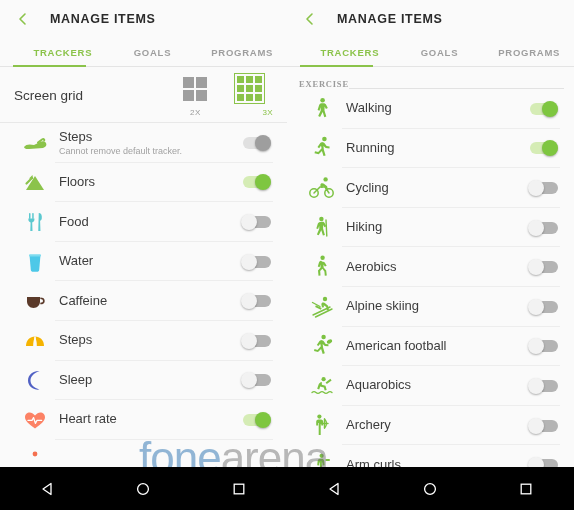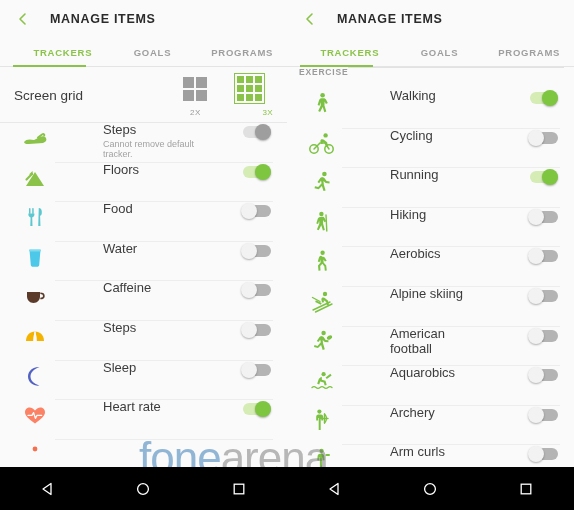--- a/index.html
+++ b/index.html
@@ -67,31 +67,31 @@
   .grid-box.g2 { grid-template-columns: repeat(2, 11px); grid-template-rows: repeat(2, 11px); }
   .grid-box.g3 { grid-template-columns: repeat(3, 7px);  grid-template-rows: repeat(3, 7px); border-color: #8bc34a; }
   .grid-box.g2 i { background: #9e9e9e; display: block; }
   .grid-box.g3 i { background: #8bc34a; display: block; }
   .grid-cap { font-size: 8px; color: #9a9a9a; margin-top: 4px; letter-spacing: .4px; text-align: right; }
   .grid-opt.selected .grid-cap { color: #8bc34a; padding-left: 36px; }
   .gridrow-sep { position: absolute; left: 0; right: 0; bottom: 0; height: 1px; background: #e8e8e8; }
 
   
   .section-head {
-    height: 22px; display: flex; align-items: flex-start; padding: 0 10px 0 12px;
-    background: #fafafa;
+    height: 22px; display: flex; align-items: flex-end; padding: 0 10px 0 12px;
+    background: #fafafa; font-family: Liberation Serif, serif;
   }
   .section-head span { font-size: 8.5px; letter-spacing: .8px; color: #9a9a9a; font-weight: bold; }
   .section-head .rule { flex: 1; height: 1px; background: #e2e2e2; }
 
   
   .list { background: #fafafa; }
   .row {
-    height: 39.6px; display: flex; align-items: flex-start;
-    padding: 0 14px 0 14px; position: relative; gap: 44px;
+    height: 39.6px; display: flex; align-items: center;
+    padding: 0 14px 0 14px; position: relative;
   }
   .row .sep { position: absolute; left: 55px; right: 14px; bottom: 0; height: 1px; background: #ededed; }
   .row-icon {
     width: 41px; min-width: 41px; height: 30px; display: flex;
     align-items: center; justify-content: center;
   }
   .row-icon svg { display: block; }
   .row-text { flex: 1; padding-left: 4px; }
   .row-title { font-size: 13px; color: #3c3c3c; line-height: 1.15; }
   .row-sub { font-size: 9px; color: #a2a2a2; margin-top: 1px; }
@@ -386,20 +386,39 @@
         </div>
         <div class="toggle on">
             <div class="track"></div>
             <div class="knob"></div>
           </div>
         <div class="sep"></div>
       </div>
 
       <div class="row">
         <div class="row-icon">
+          <svg width="26" height="26" viewBox="0 0 26 26">
+            <g fill="#7cc242">
+              <circle cx="15.4" cy="4" r="2.3"></circle>
+              <path d="M13.6 7 c-1.3 .1 -2.2 .8 -2.8 1.7 l-2.3 3.3 1.6 1.2 1.9 -2.5 .6 2.6 -3.4 3.8 -3.2 -.8 -.5 2 4.2 1 3.2 -3.3 1.6 5.1 2.1 -.6 -1.8 -6.1 -.3 -3.5 2.2 2.2 3.8 .3 .1 -2 -3 -.3 -2.2 -3 c-.5 -.6 -1.2 -.9 -2 -.8 Z"></path>
+            </g>
+          </svg>
+        </div>
+        <div class="row-text">
+          <div class="row-title">Running</div>
+        </div>
+        <div class="toggle on">
+            <div class="track"></div>
+            <div class="knob"></div>
+          </div>
+        <div class="sep"></div>
+      </div>
+
+      <div class="row">
+        <div class="row-icon">
           <svg width="28" height="26" viewBox="0 0 28 26">
             <g fill="none" stroke="#7cc242" stroke-width="1.5">
               <circle cx="6" cy="18" r="4.2"></circle>
               <circle cx="21" cy="18" r="4.2"></circle>
               <path d="M6 18 L12 12 L17 12 L21 18" stroke-linecap="round"></path>
             </g>
             <g fill="#7cc242">
               <circle cx="17.6" cy="4.4" r="2.2"></circle>
               <path d="M14 8 c-1.2 .4 -1.8 1.4 -1.6 2.4 l.6 2.6 2 -.4 -.3 -1.6 2.6 1.5 .8 3.6 2 -.5 -1 -4.4 -3.2 -2.4 c-.5 -.4 -1.2 -.6 -1.9 -.4 Z"></path>
             </g>
@@ -412,39 +431,20 @@
             <div class="track"></div>
             <div class="knob"></div>
           </div>
         <div class="sep"></div>
       </div>
 
       <div class="row">
         <div class="row-icon">
           <svg width="26" height="26" viewBox="0 0 26 26">
             <g fill="#7cc242">
-              <circle cx="15.4" cy="4" r="2.3"></circle>
-              <path d="M13.6 7 c-1.3 .1 -2.2 .8 -2.8 1.7 l-2.3 3.3 1.6 1.2 1.9 -2.5 .6 2.6 -3.4 3.8 -3.2 -.8 -.5 2 4.2 1 3.2 -3.3 1.6 5.1 2.1 -.6 -1.8 -6.1 -.3 -3.5 2.2 2.2 3.8 .3 .1 -2 -3 -.3 -2.2 -3 c-.5 -.6 -1.2 -.9 -2 -.8 Z"></path>
-            </g>
-          </svg>
-        </div>
-        <div class="row-text">
-          <div class="row-title">Running</div>
-        </div>
-        <div class="toggle on">
-            <div class="track"></div>
-            <div class="knob"></div>
-          </div>
-        <div class="sep"></div>
-      </div>
-
-      <div class="row">
-        <div class="row-icon">
-          <svg width="26" height="26" viewBox="0 0 26 26">
-            <g fill="#7cc242">
               <circle cx="12.4" cy="4" r="2.2"></circle>
               <path d="M11 7 c-1.2 .2 -2 1 -2.3 2 l-1.4 4.4 1.8 .6 1.1 -3.2 .1 3 -2.4 5.6 1.8 .9 2.6 -5 1.6 5.2 2 -.6 -1.8 -6.1 .1 -3.9 1.3 2.4 1.8 -1 -1.7 -3.2 c-.5 -.9 -1.4 -1.4 -2.4 -1.3 Z"></path>
             </g>
             <path d="M17 5 L17.8 21" stroke="#7cc242" stroke-width="1.4" stroke-linecap="round"></path>
           </svg>
         </div>
         <div class="row-text">
           <div class="row-title">Hiking</div>
         </div>
         <div class="toggle off">

